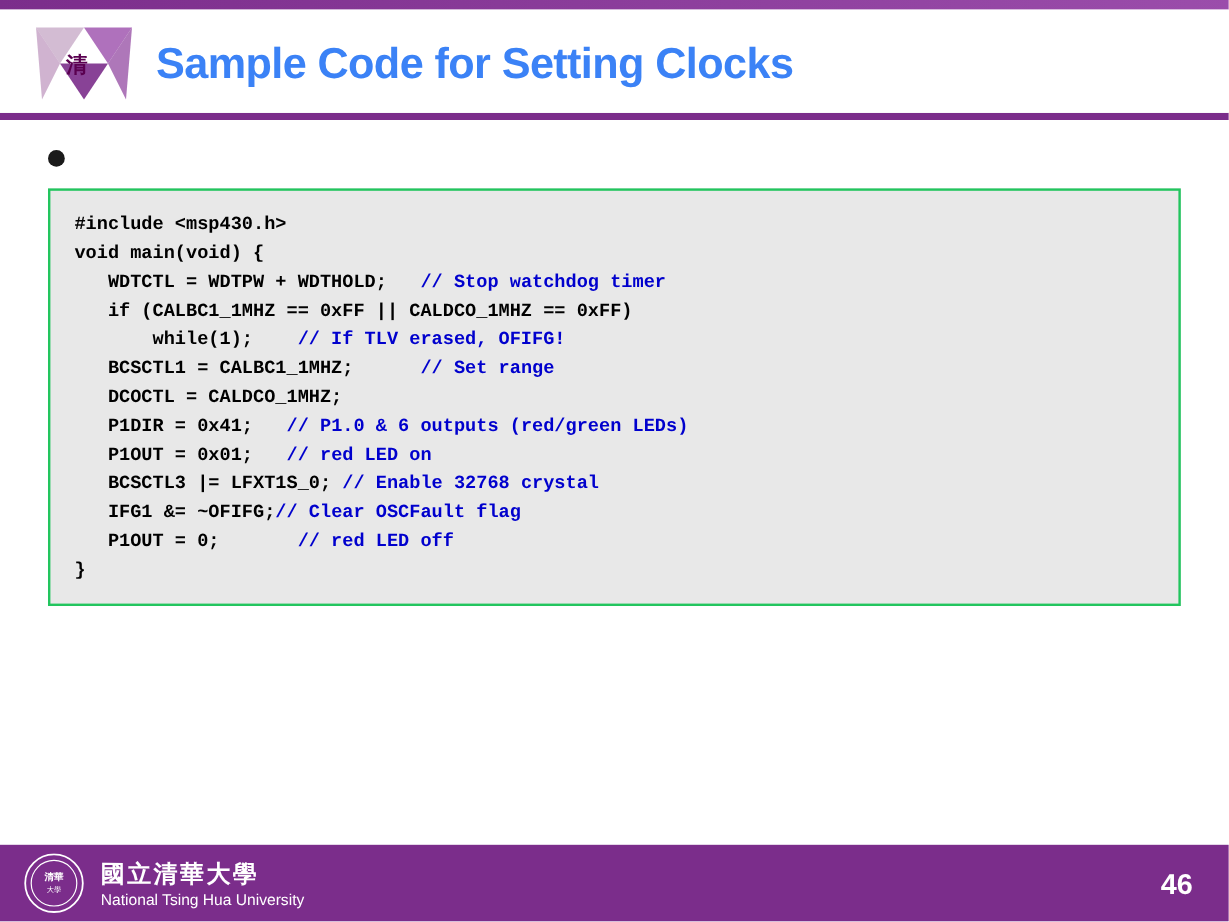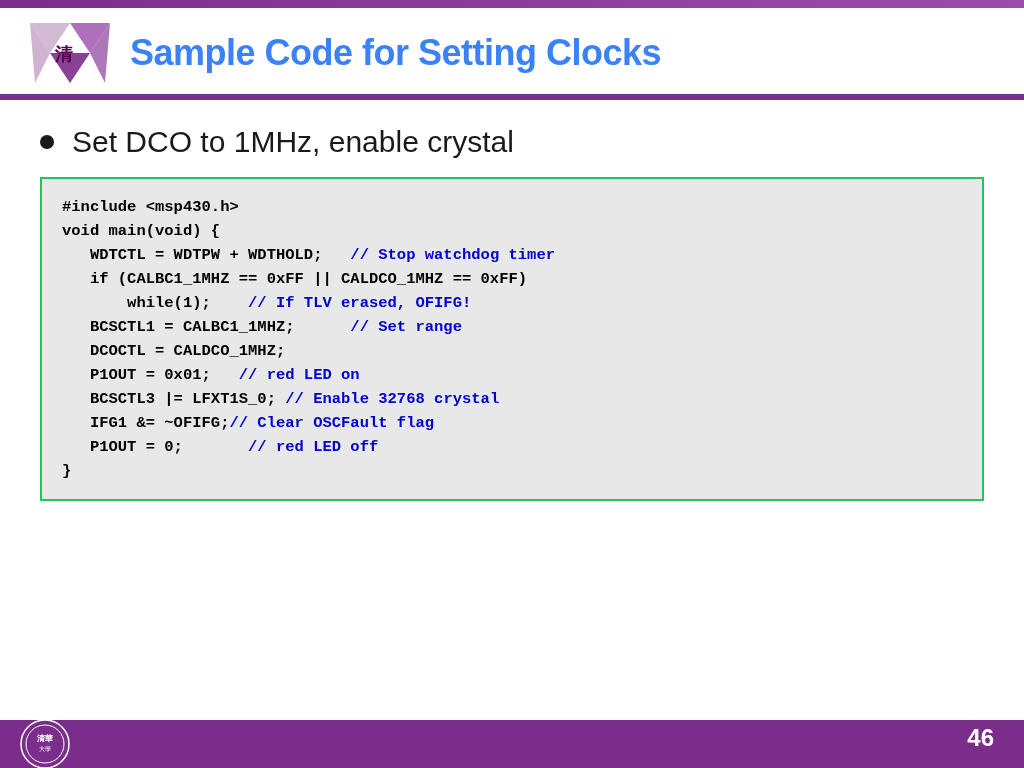--- a/index.html
+++ b/index.html
@@ -106,21 +106,21 @@
     .code-blue {
       color: #0000cd;
     }
 
     
     .footer {
       position: absolute;
       bottom: 0;
       left: 0;
       right: 0;
-      height: 48px;
+      height: 64px;
       background: #7b2d8b;
       display: flex;
       align-items: center;
       padding: 0 20px;
     }
 
     .footer-logo {
       width: 50px;
       height: 50px;
       margin-right: 14px;
@@ -178,46 +178,50 @@
   </div>
   <h1 class="header-title">Sample Code for Setting Clocks</h1>
 </div>
 
 <div class="purple-line"></div>
 
 <div class="main-content">
 
   <div class="bullet-point">
     <div class="bullet-dot"></div>
-    <span class="bullet-text">Set DCO to 1MHz, enable crystal</span>
   </div>
 
   <div class="code-block">
     <span class="code-line code-black">#include &lt;msp430.h&gt;</span>
     <span class="code-line code-black">void main(void) {</span>
     <span class="code-line"><span class="code-black">   WDTCTL = WDTPW + WDTHOLD;   </span><span class="code-blue">// Stop watchdog timer</span></span>
     <span class="code-line"><span class="code-black">   if (CALBC1_1MHZ == 0xFF || CALDCO_1MHZ == 0xFF)</span></span>
     <span class="code-line"><span class="code-black">       while(1);    </span><span class="code-blue">// If TLV erased, OFIFG!</span></span>
     <span class="code-line"><span class="code-black">   BCSCTL1 = CALBC1_1MHZ;      </span><span class="code-blue">// Set range</span></span>
     <span class="code-line code-black">   DCOCTL = CALDCO_1MHZ;</span>
+    <span class="code-line"><span class="code-black">   P1DIR = 0x41;   </span><span class="code-blue">// P1.0 &amp; 6 outputs (red/green LEDs)</span></span>
     <span class="code-line"><span class="code-black">   P1OUT = 0x01;   </span><span class="code-blue">// red LED on</span></span>
     <span class="code-line"><span class="code-black">   BCSCTL3 |= LFXT1S_0; </span><span class="code-blue">// Enable 32768 crystal</span></span>
     <span class="code-line"><span class="code-black">   IFG1 &amp;= ~OFIFG;</span><span class="code-blue">// Clear OSCFault flag</span></span>
     <span class="code-line"><span class="code-black">   P1OUT = 0;       </span><span class="code-blue">// red LED off</span></span>
     <span class="code-line code-black">}</span>
   </div>
 
 </div>
 
 <div class="footer">
 
   <div class="footer-logo">
     <svg viewBox="0 0 50 50" xmlns="http://www.w3.org/2000/svg">
       <circle cx="25" cy="25" r="24" fill="none" stroke="#ffffff" stroke-width="1.5"></circle>
       <circle cx="25" cy="25" r="19" fill="none" stroke="#ffffff" stroke-width="1"></circle>
       <text x="25" y="22" text-anchor="middle" font-size="8" fill="#ffffff" font-weight="bold">清華</text>
       <text x="25" y="32" text-anchor="middle" font-size="6" fill="#ffffff">大學</text>
     </svg>
   </div>
 
+  <div class="footer-text-area">
+    <span class="footer-chinese">國立清華大學</span>
+    <span class="footer-english">National Tsing Hua University</span>
+  </div>
 
   <span class="page-number">46</span>
 </div>
 
 </body></html>

